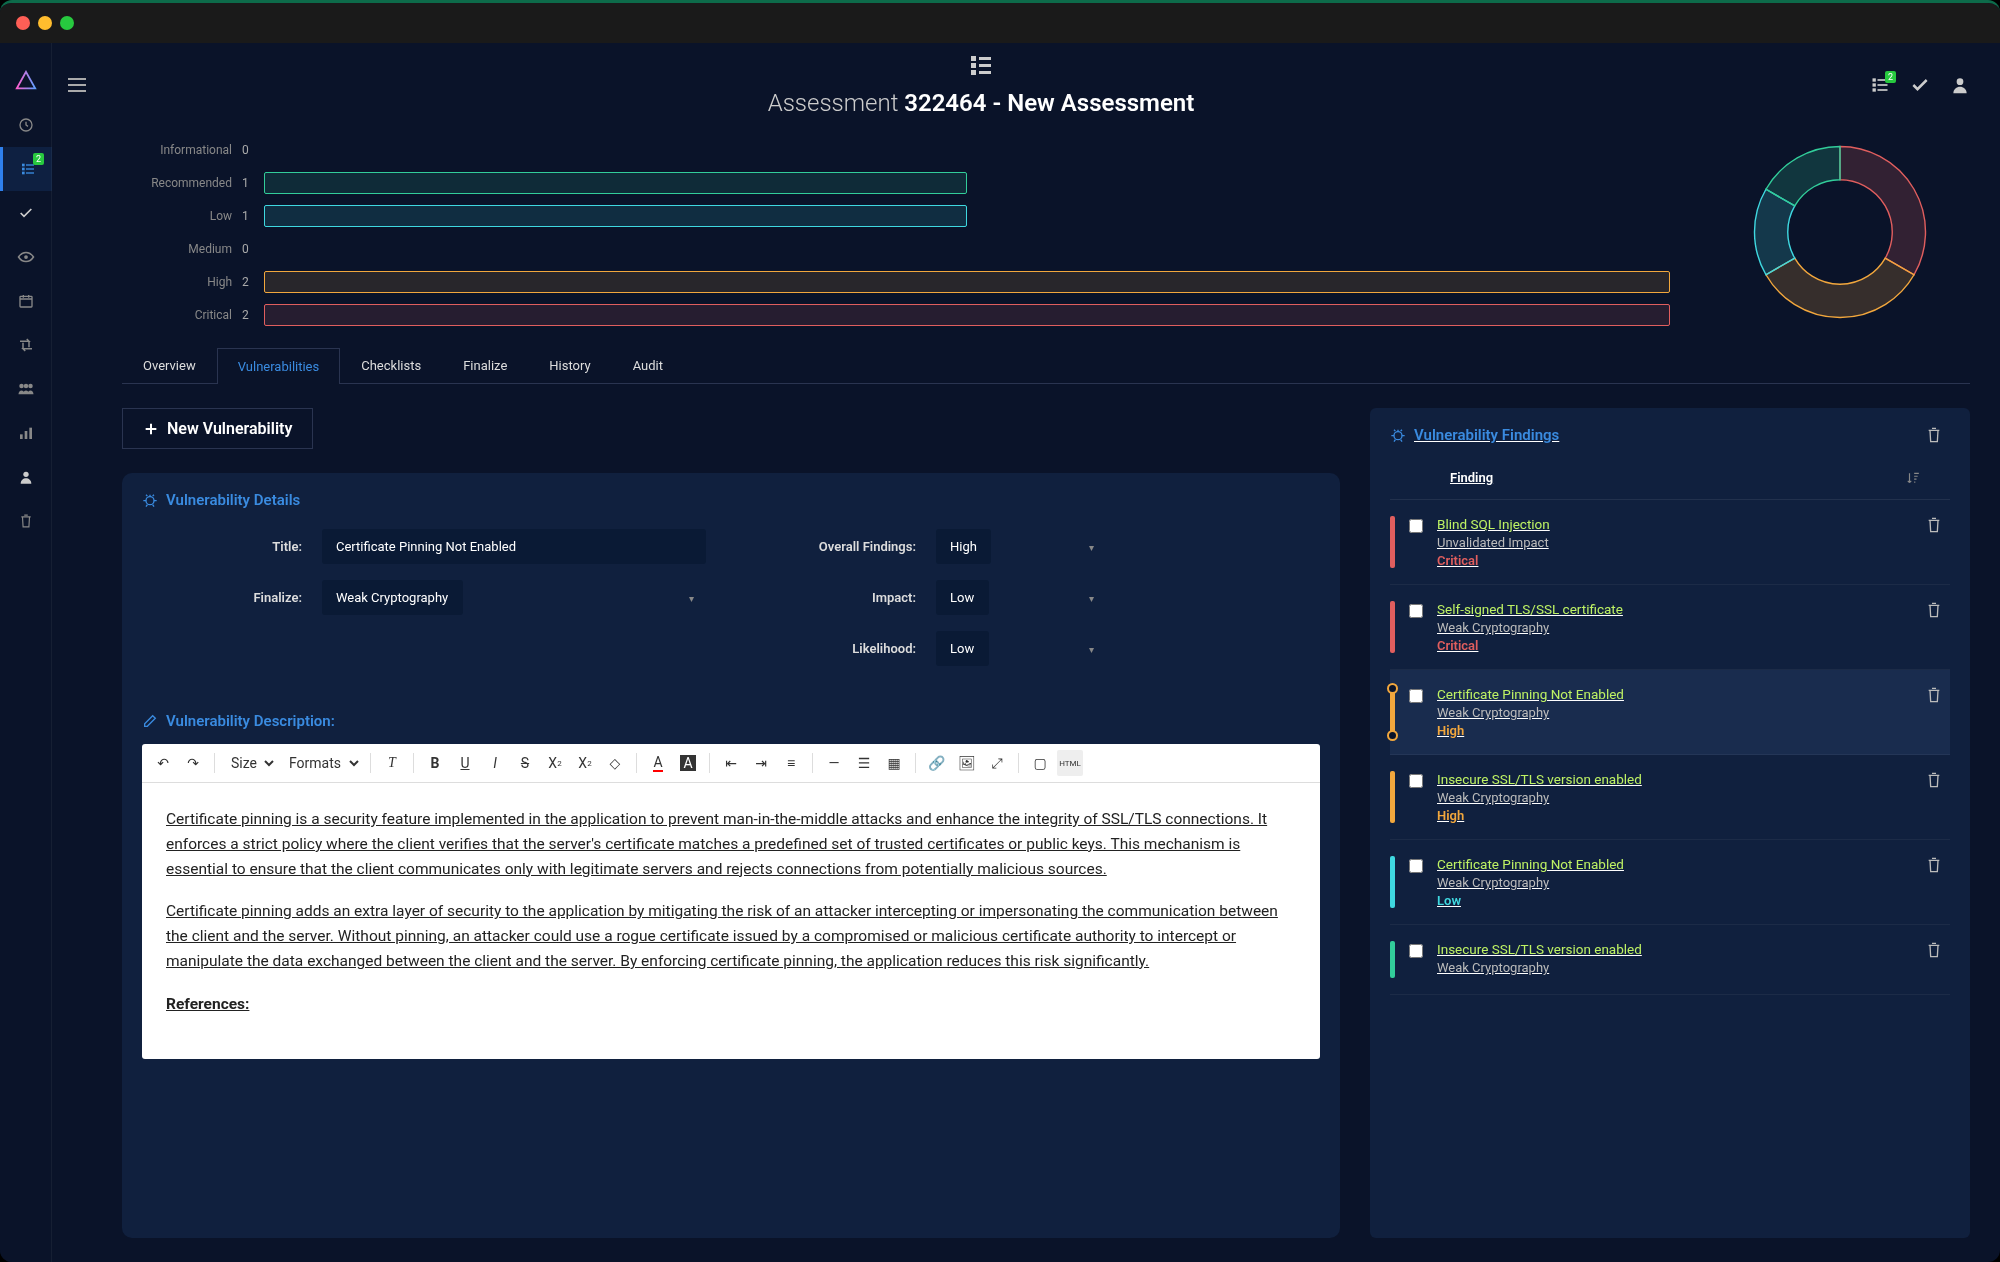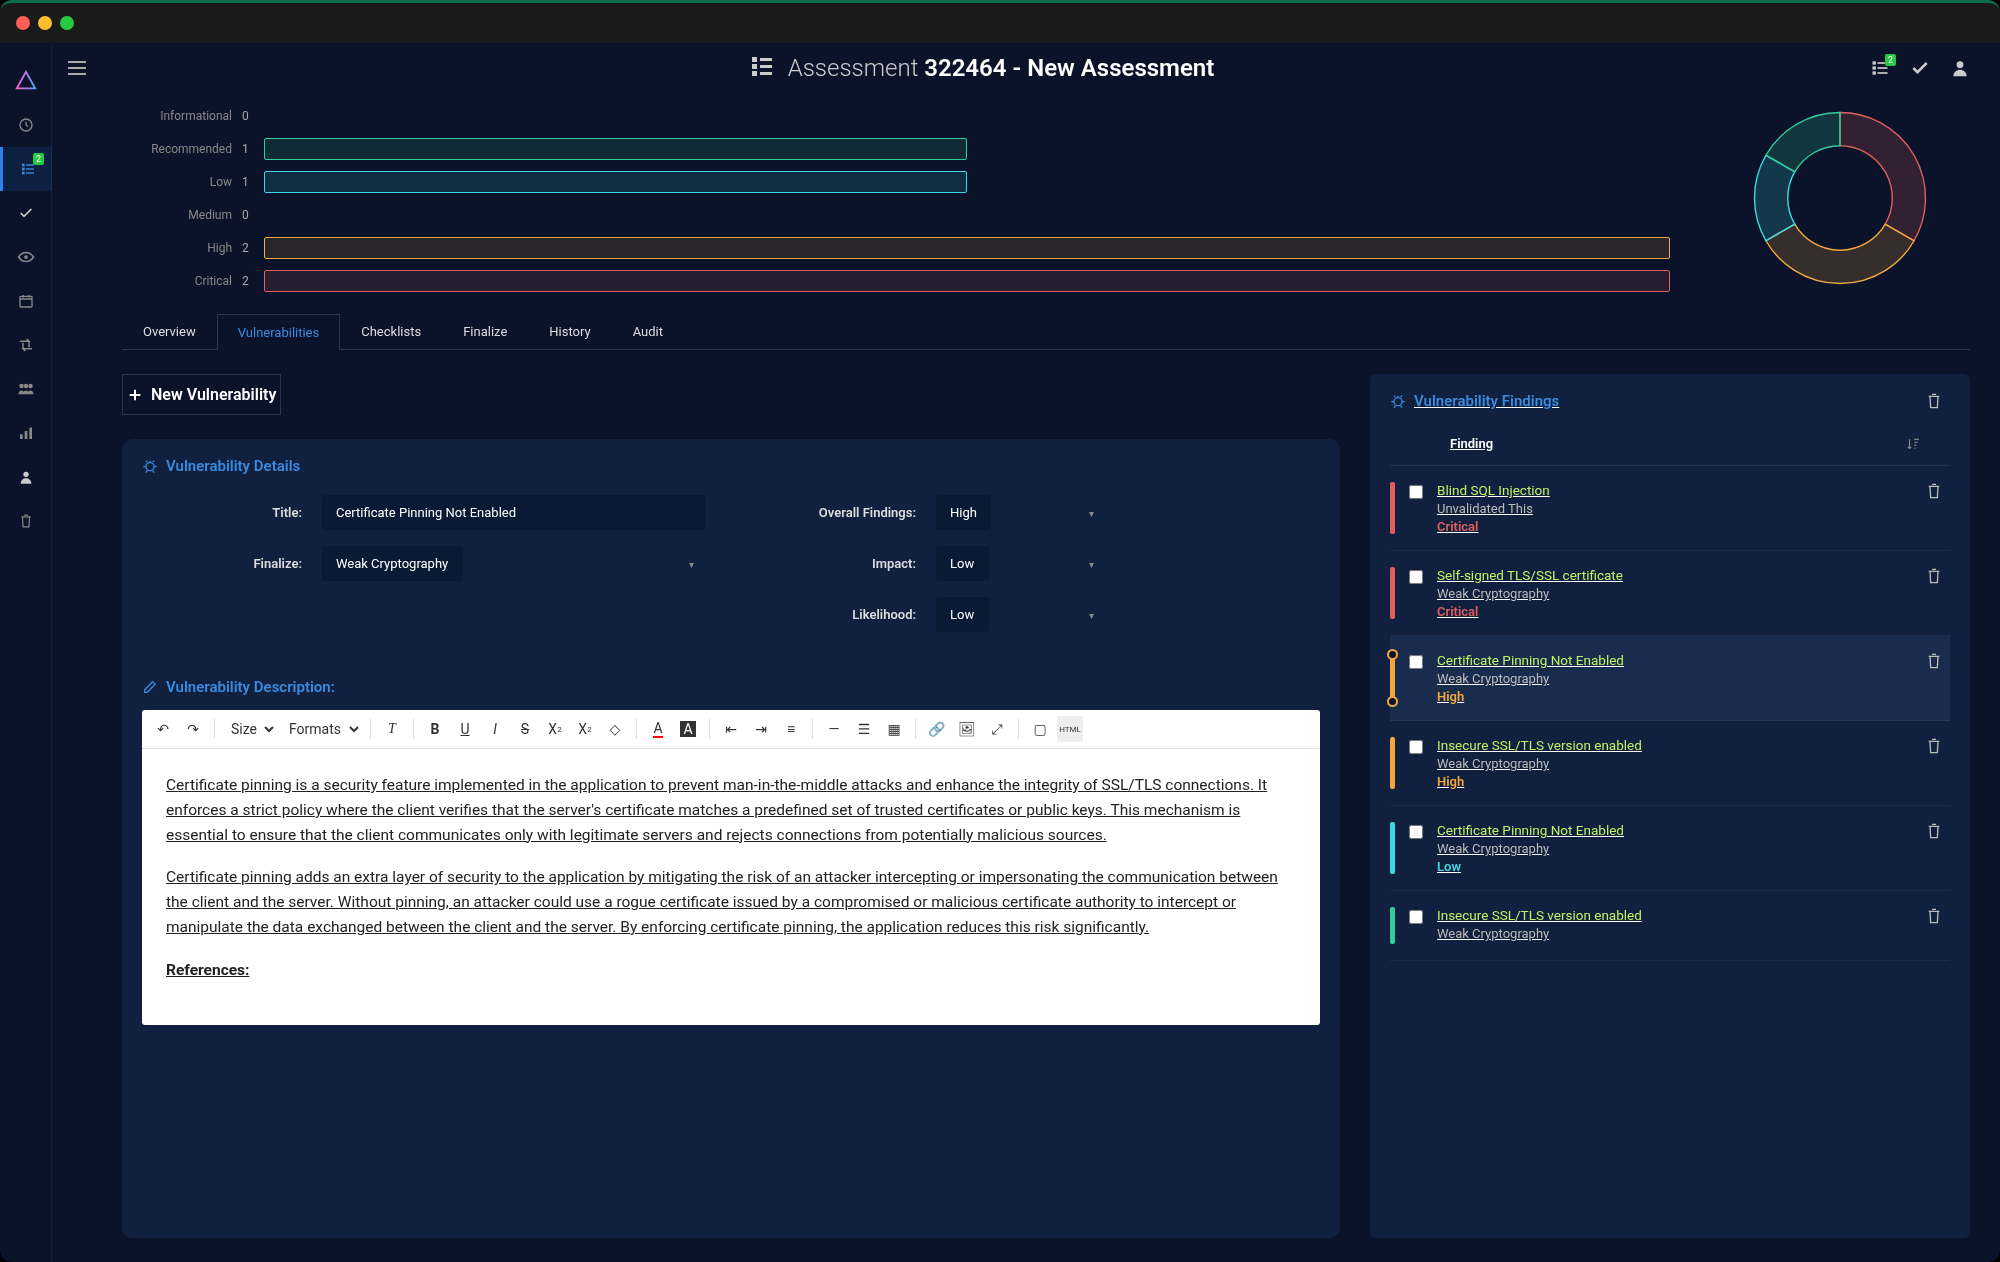--- a/index.html
+++ b/index.html
@@ -10,40 +10,40 @@
 .dot-r{background:#ff5f56}.dot-y{background:#ffbd2e}.dot-g{background:#27c93f}
 .app { display:flex; height:calc(100% - 40px); }
 .sidebar { width:52px; background:#0a1329; border-right:1px solid rgba(255,255,255,0.05); display:flex; flex-direction:column; padding-top:16px; }
 .sb-item { width:52px; height:44px; display:flex; align-items:center; justify-content:center; cursor:pointer; position:relative; }
 .sb-item.active { background:rgba(47,128,237,0.12); border-left:3px solid #2f80ed; }
 .sb-badge { position:absolute; top:6px; right:8px; background:#27c93f; color:#fff; font-size:9px; padding:0 3px; border-radius:2px; line-height:12px; }
 .main { flex:1; display:flex; flex-direction:column; overflow:hidden; }
 .topbar { display:flex; align-items:center; justify-content:space-between; padding:10px 30px 6px 10px; }
 .hamburger { width:30px; height:30px; display:flex; flex-direction:column; justify-content:center; gap:4px; cursor:pointer; padding:6px; }
 .hamburger span { height:2px; background:#aaa; }
-.page-title { display:flex; gap:12px; margin:0 auto; }
+.page-title { display:flex; align-items:center; gap:12px; margin:0 auto;flex-direction:column; }
 .page-title svg { flex-shrink:0; }
 .page-title-text { font-size:24px; font-weight:300; color:#ccc; }
 .page-title-text b { font-weight:600; color:#fff; }
 .top-actions { display:flex; align-items:center; gap:20px; }
 .ta-item { position:relative; cursor:pointer; }
 .charts { display:flex; padding:10px 30px 6px 70px; gap:40px; align-items:center; }
 .barchart { flex:1; }
 .bar-row { display:flex; align-items:center; height:33px; gap:10px; }
 .bar-label { width:110px; text-align:right; font-size:12px; color:#888; }
 .bar-count { font-size:12px; color:#aaa; width:12px; }
 .bar-track { flex:1; height:22px; }
 .bar-fill { height:100%; border-radius:2px; border:1px solid; box-sizing:border-box; }
 .donut-wrap { width:260px; display:flex; align-items:center; justify-content:center; }
 .tabs { display:flex; border-bottom:1px solid #2a3450; margin:10px 30px 0 70px; }
 .tab { padding:10px 20px; font-size:13px; color:#ddd; cursor:pointer; border:1px solid transparent; border-bottom:none; }
 .tab.active { color:#3a8be0; border-color:#2a3450; background:#0a1329; position:relative; top:1px; }
 .content { display:flex; gap:30px; padding:24px 30px 24px 70px; flex:1; overflow:hidden; }
 .left-col { flex:1; display:flex; flex-direction:column; overflow:hidden; }
-.new-btn { border:1px solid #2a3450; padding:10px 4px; font-size:16px; font-weight:600; color:#fff; background:transparent; cursor:pointer; display:inline-flex; align-items:center; gap:8px; width:fit-content; margin-bottom:24px; }
+.new-btn { border:1px solid #2a3450; padding:10px 20px; font-size:16px; font-weight:600; color:#fff; background:transparent; cursor:pointer; display:inline-flex; align-items:center; gap:8px; width:fit-content; margin-bottom:24px; }
 .panel { background:#10203e; border-radius:10px; padding:18px 20px; flex:1; overflow:auto; }
 .panel-title { color:#3a8be0; font-size:15px; font-weight:600; display:flex; align-items:center; gap:8px; margin-bottom:20px; }
 .form-grid { display:grid; grid-template-columns:1fr 1fr; gap:0 50px; margin-bottom:30px; }
 .form-row { display:flex; align-items:center; gap:20px; margin-bottom:16px; }
 .form-label { width:160px; text-align:right; font-size:13px; font-weight:600; color:#ddd; }
 .form-input { flex:1; background:#0a1a35; border:none; color:#fff; padding:10px 14px; font-size:13px; border-radius:3px; }
 .form-select { flex:1; background:#0a1a35; border:none; color:#fff; padding:10px 14px; font-size:13px; border-radius:3px; appearance:none; position:relative; }
 .select-wrap { flex:1; position:relative; }
 .select-wrap::after { content:"▾"; position:absolute; right:12px; top:50%; transform:translateY(-50%); color:#888; pointer-events:none; font-size:10px; }
 .section-title { color:#3a8be0; font-size:15px; font-weight:600; display:flex; align-items:center; gap:8px; margin-bottom:14px; }
@@ -400,21 +400,21 @@
                     <path d="M6 4v16M6 20l-3-3M6 20l3-3M14 4h8M14 9h6M14 14h4M14 19h2" stroke="#888" stroke-width="2" fill="none"></path>
                   </svg>
               </span>
             </div>
             <div id="findings-body">
                 <div class="finding-row">
                   <div class="sev-bar" style="background:#e05e5e"></div>
                   <input type="checkbox" class="finding-cb" style="">
                   <div class="finding-body">
                     <div class="finding-title">Blind SQL Injection</div>
-                    <div class="finding-cat">Unvalidated This</div>
+                    <div class="finding-cat">Unvalidated Impact</div>
                     <div class="finding-sev" style="color:#e05e5e">Critical</div>
                   </div>
                   <div class="trash">
                     <svg width="16" height="18" viewBox="0 0 24 26">
                       <path d="M4 6h16M9 3h6M6 6l1 17h10l1-17" fill="none" stroke="#bbb" stroke-width="2"></path>
                     </svg>
                   </div>
                 </div>
                 <div class="finding-row">
                   <div class="sev-bar" style="background:#e05e5e"></div>

